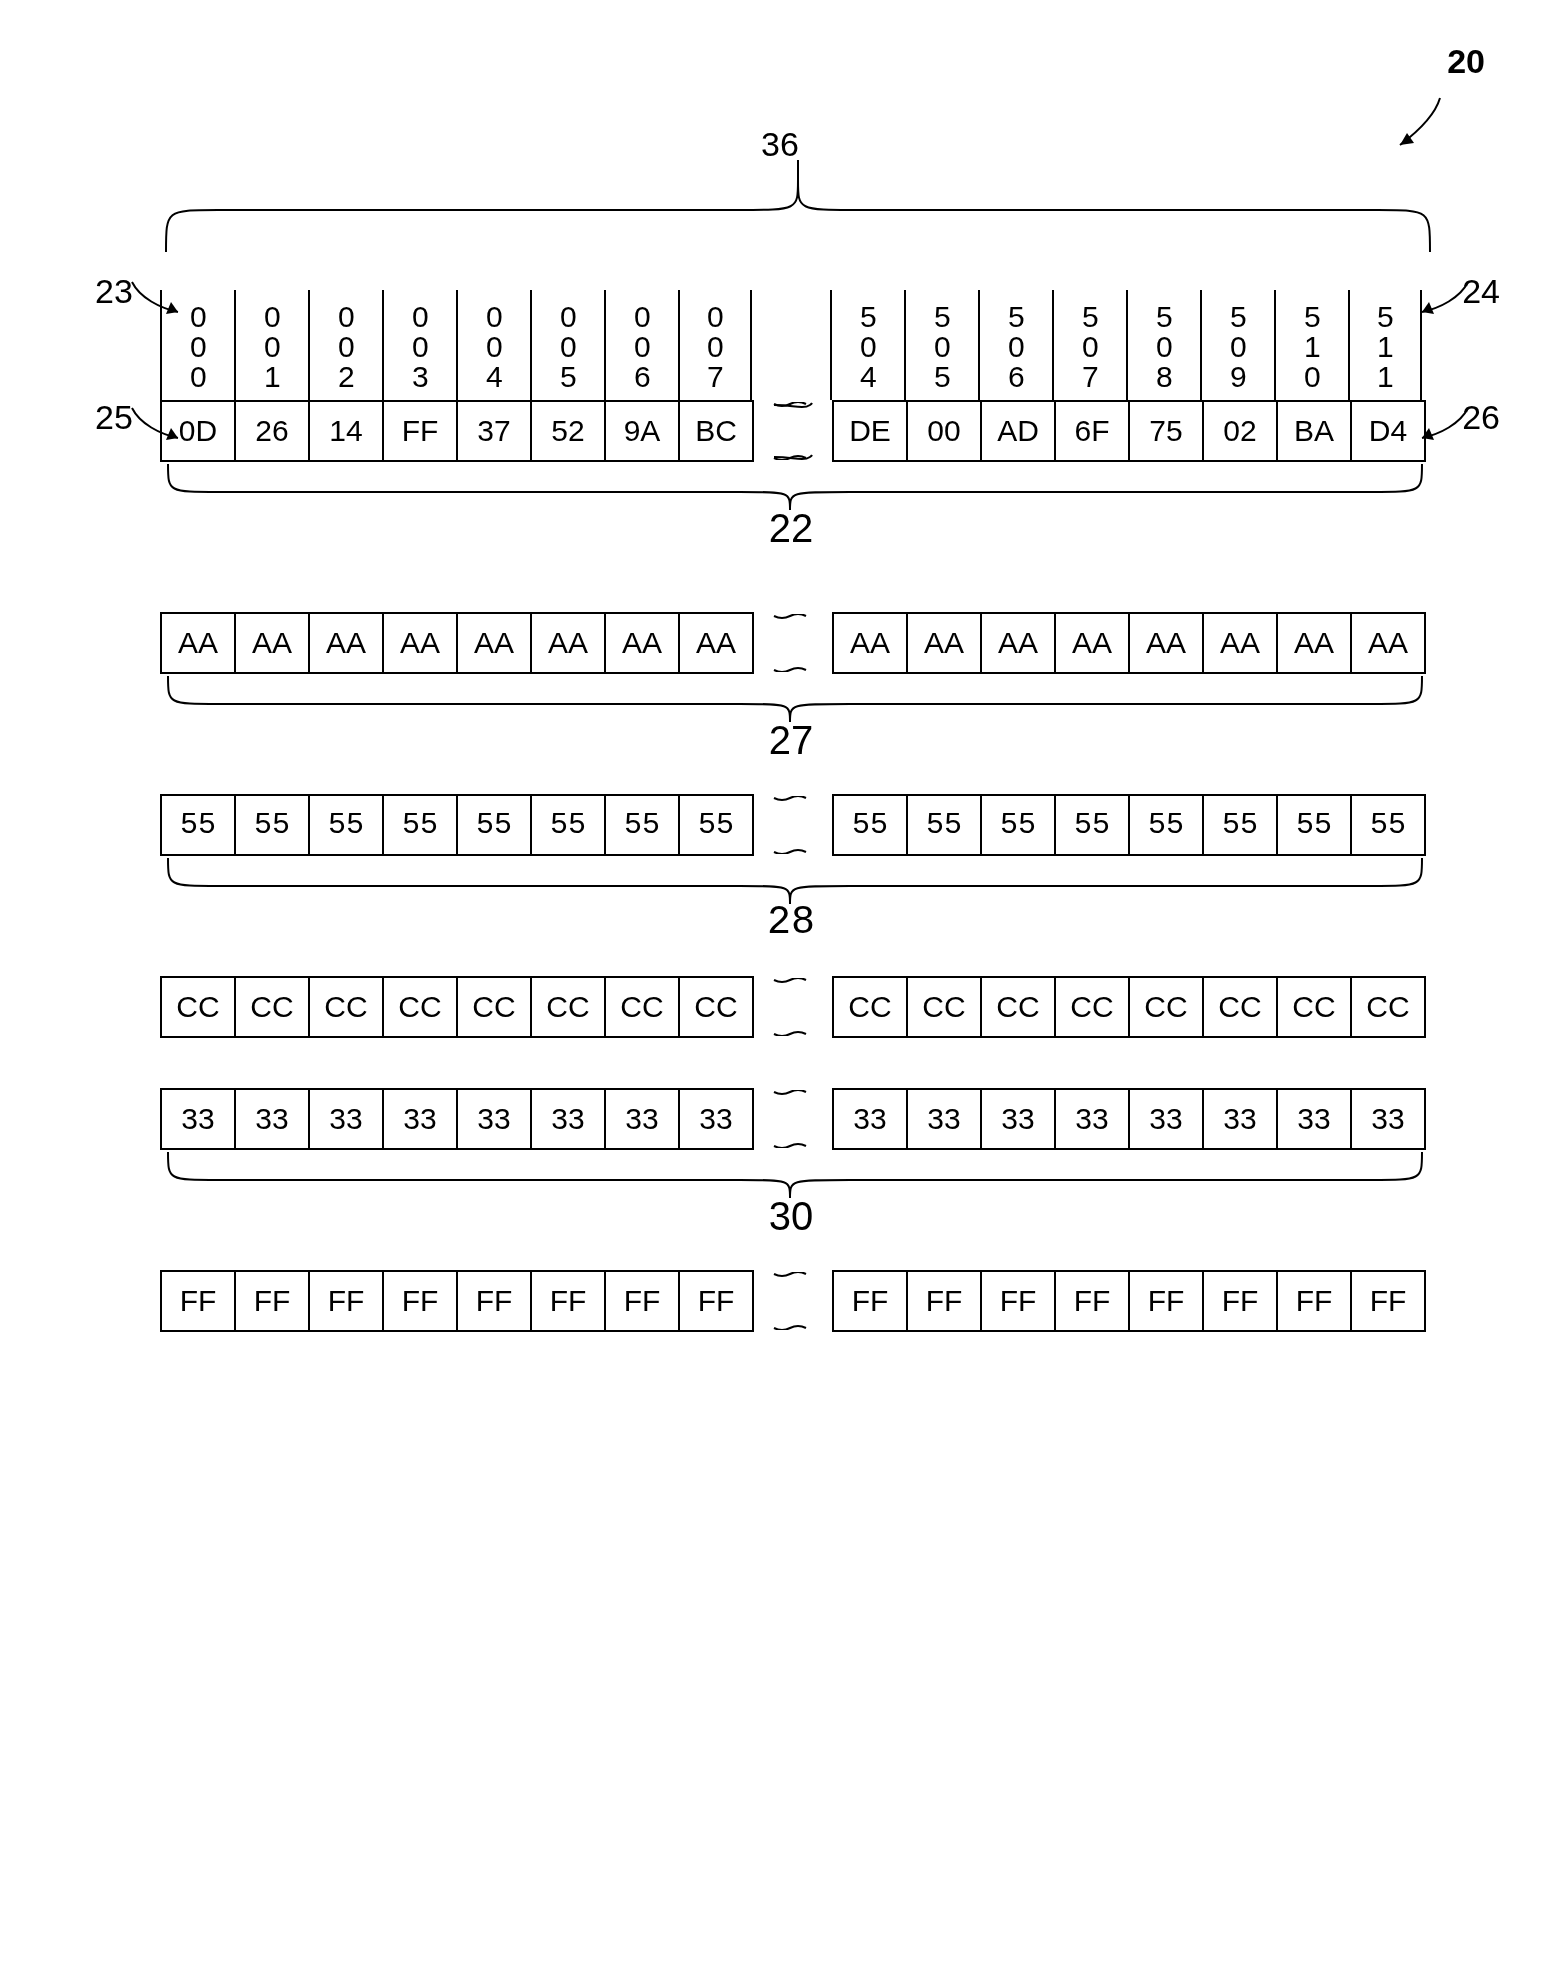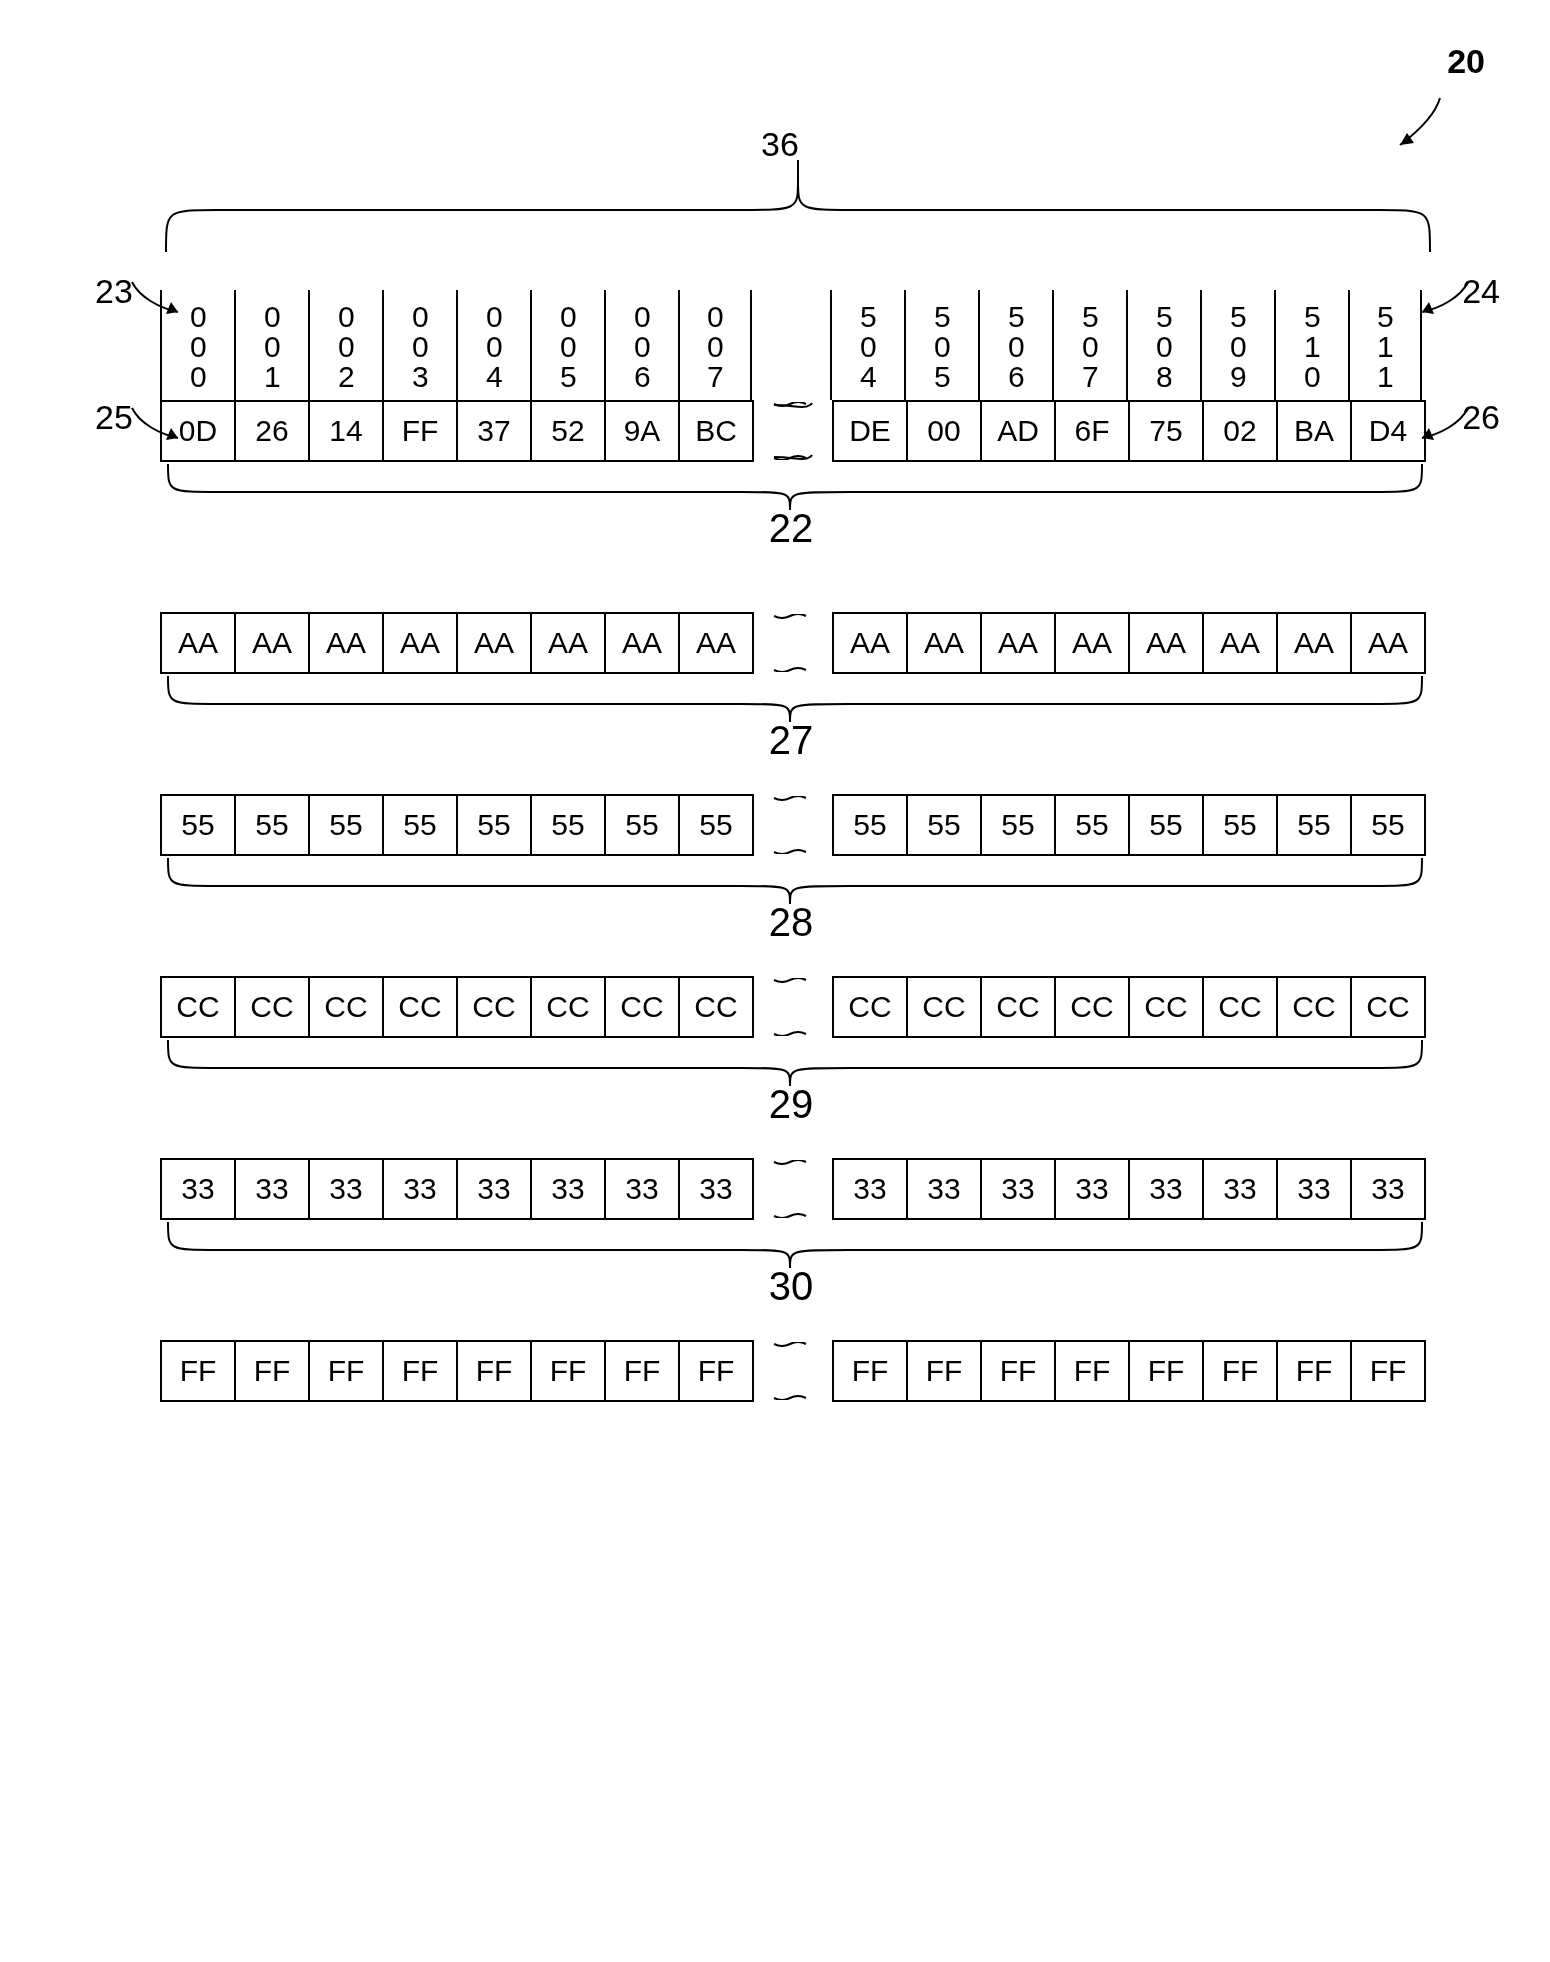--- a/index.html
+++ b/index.html
@@ -285,21 +285,21 @@
             <div class="cell">AA</div>
           </div>
         </div>
         <div class="underbrace">
           <svg width="1280" height="50">
             <path d="M 8 2 C 8 30 8 30 60 30 L 580 30 C 630 30 630 30 630 48 C 630 30 630 30 690 30 L 1210 30 C 1262 30 1262 30 1262 2" stroke="#000" stroke-width="2" fill="none"></path>
           </svg>
           <div class="ub-label ub-label-center-of-row">27</div>
         </div>
       </div>
-      <div class="section" style="margin-top: 18px;">
+      <div class="section" style="margin-top: 18px; font-family: Liberation Mono, monospace;">
         <div class="row data-row">
           <div class="group">
             <div class="cell">55</div>
             <div class="cell">55</div>
             <div class="cell">55</div>
             <div class="cell">55</div>
             <div class="cell">55</div>
             <div class="cell">55</div>
             <div class="cell">55</div>
             <div class="cell">55</div>
@@ -350,26 +350,20 @@
             <div class="cell">CC</div>
             <div class="cell">CC</div>
             <div class="cell">CC</div>
             <div class="cell">CC</div>
             <div class="cell">CC</div>
             <div class="cell">CC</div>
             <div class="cell">CC</div>
             <div class="cell">CC</div>
           </div>
         </div>
-        <div class="underbrace">
-          <svg width="1280" height="50">
-            <path d="M 8 2 C 8 30 8 30 60 30 L 580 30 C 630 30 630 30 630 48 C 630 30 630 30 690 30 L 1210 30 C 1262 30 1262 30 1262 2" stroke="#000" stroke-width="2" fill="none"></path>
-          </svg>
-          <div class="ub-label ub-label-center-of-row">29</div>
-        </div>
       </div>
       <div class="section" style="margin-top: 15px;">
         <div class="row data-row">
           <div class="group">
             <div class="cell">33</div>
             <div class="cell">33</div>
             <div class="cell">33</div>
             <div class="cell">33</div>
             <div class="cell">33</div>
             <div class="cell">33</div>

